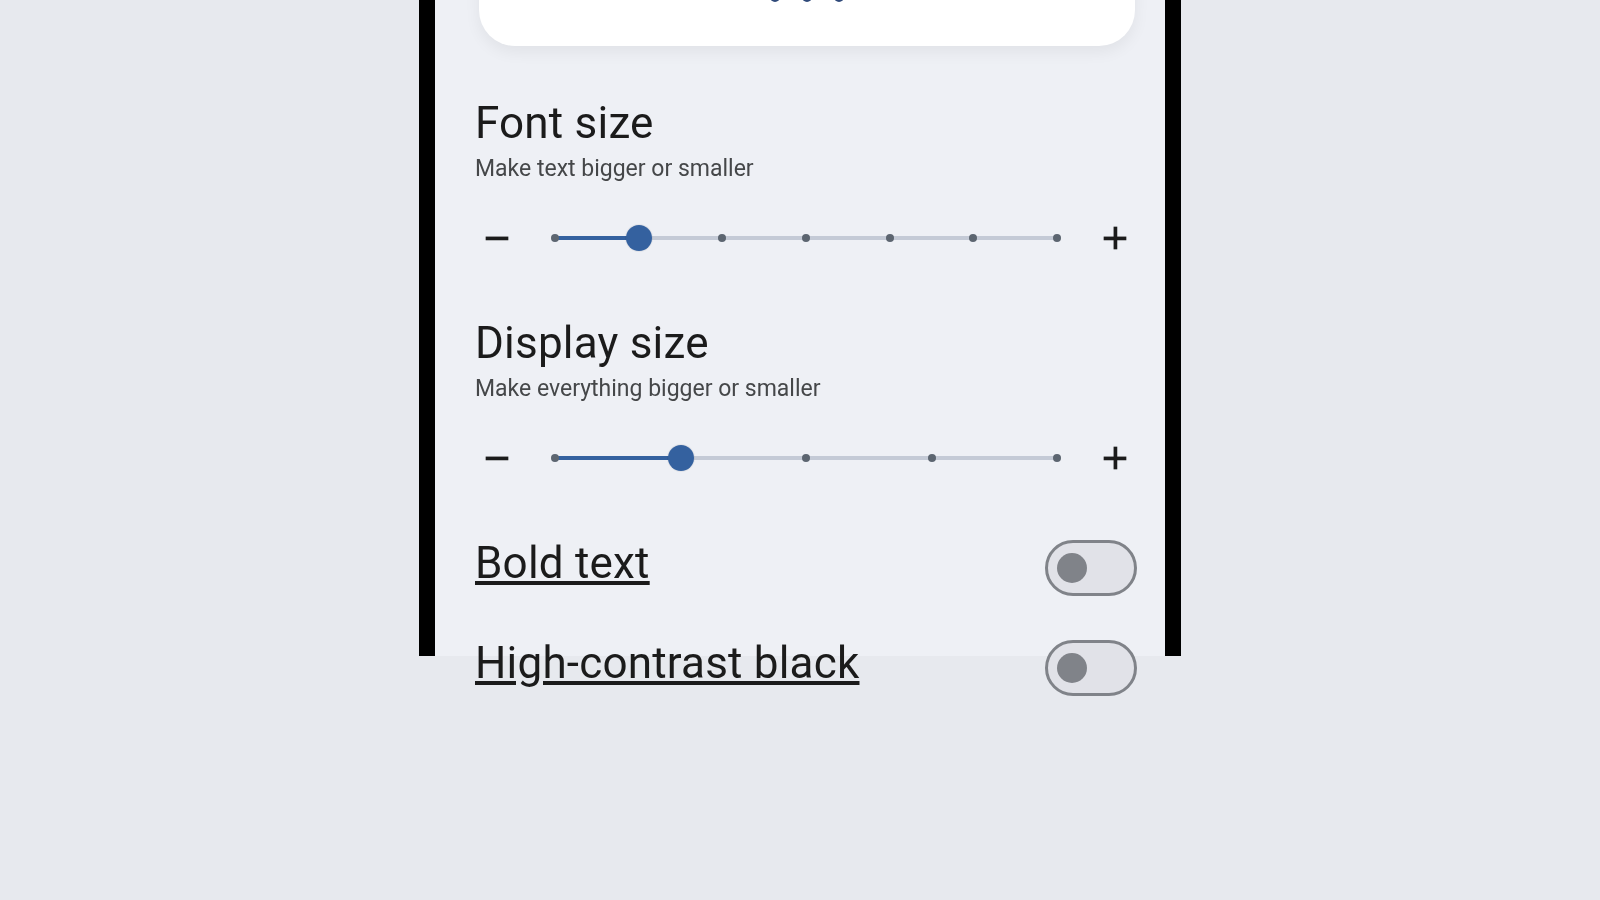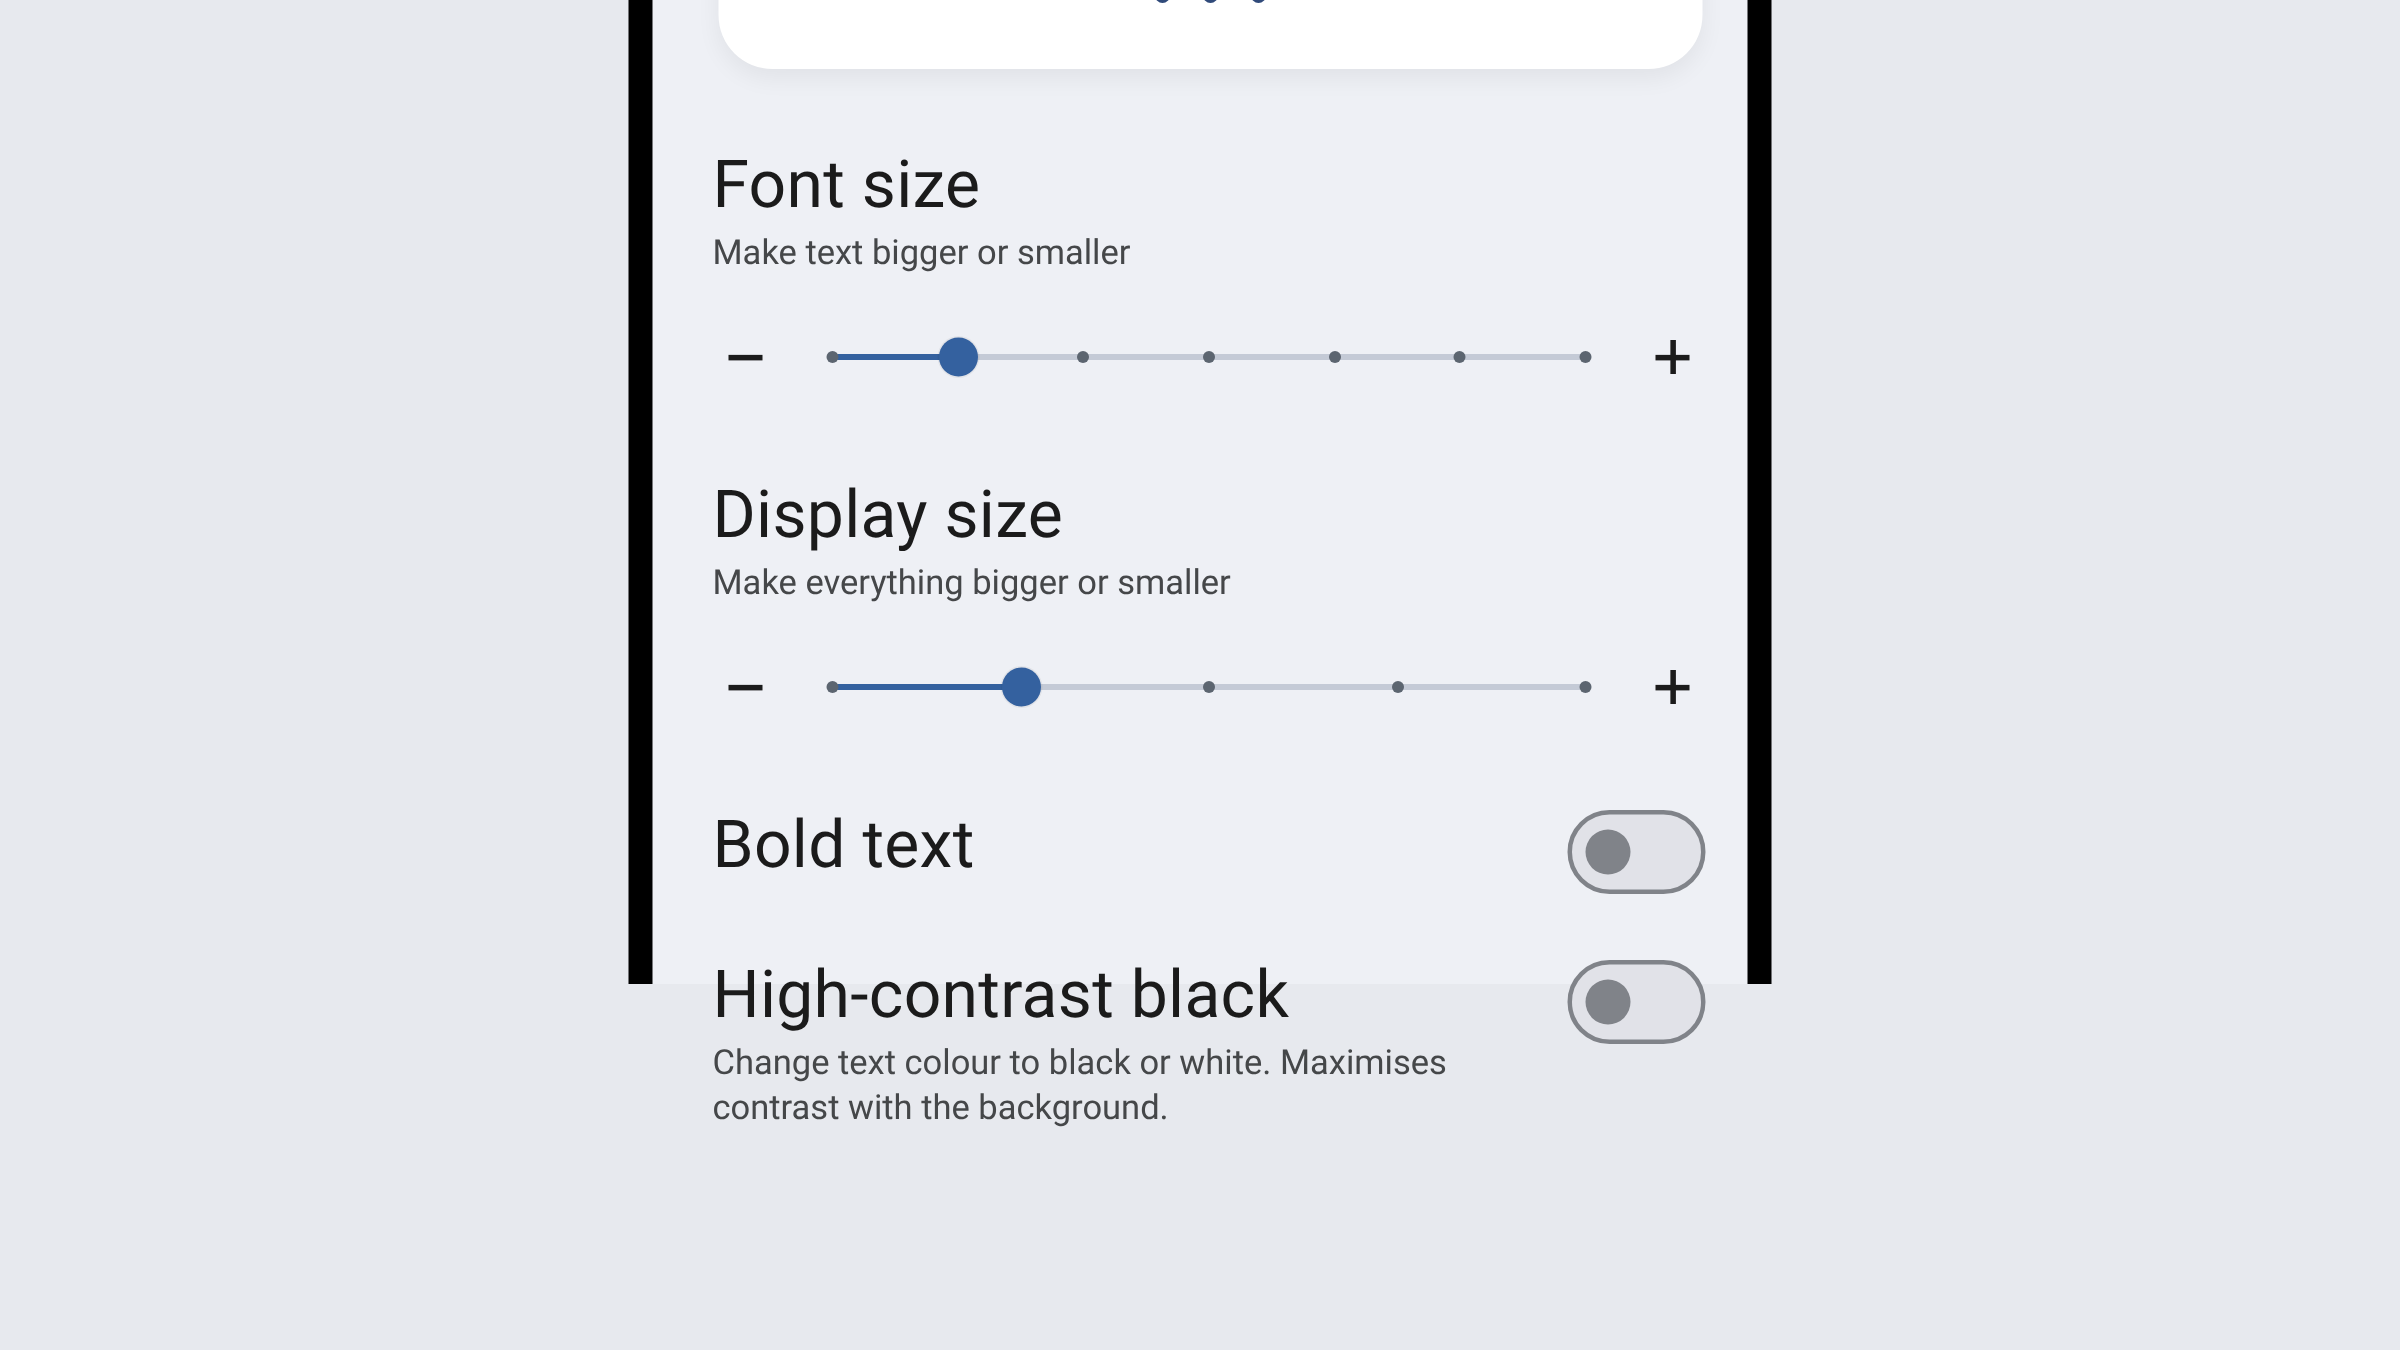--- a/index.html
+++ b/index.html
@@ -46,21 +46,21 @@
   }
 
   .content {
     position: absolute;
     left: 40px; right: 28px;
     top: 100px;
     bottom: 0;
   }
 
   .section { margin-bottom: 60px; }
-  .toggle-section { margin-bottom: 44px; display: flex; align-items: flex-start; justify-content: flex-end; gap: 12px; }
+  .toggle-section { margin-bottom: 44px; display: flex; align-items: flex-start; justify-content: flex-end; gap: 12px; text-decoration: underline; }
   .title {
     font-size: 44px;
     font-weight: 400;
     letter-spacing: 0.2px;
     color: #1b1b1b;
     line-height: 1.05;
   }
   .subtitle {
     margin-top: 8px;
     font-size: 23px;
@@ -208,21 +208,20 @@
           <div class="title">Bold text</div>
         </div>
         <div class="toggle">
           <div class="knob"></div>
         </div>
       </div>
 
       <div class="toggle-section">
         <div class="text-col">
           <div class="title">High-contrast black</div>
-          <div class="subtitle">Change text colour to black or white. Maximises contrast with the background.</div>
         </div>
         <div class="toggle">
           <div class="knob"></div>
         </div>
       </div>
 
     </div>
   </div>
 </div>
 

